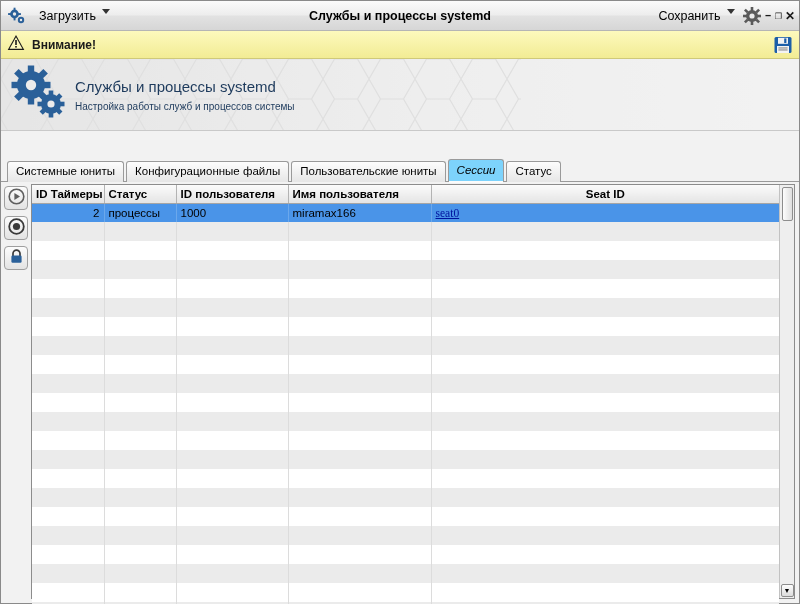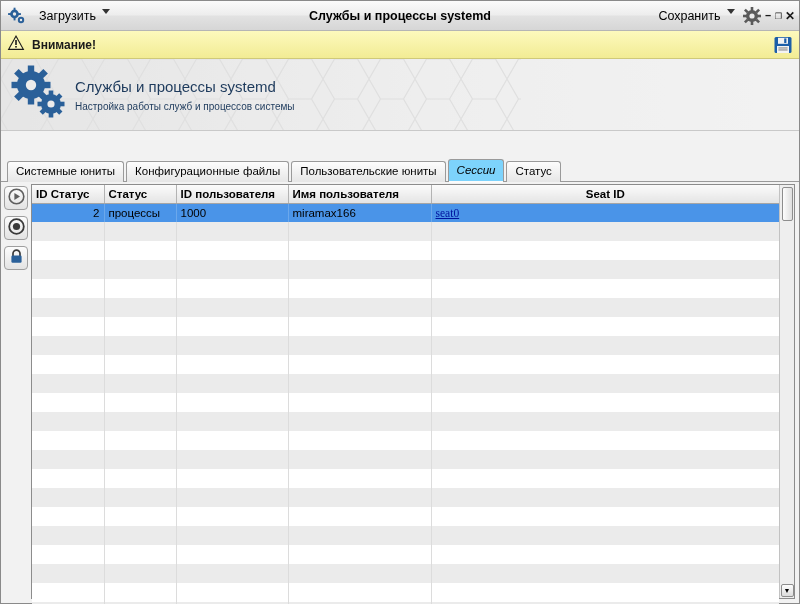--- a/index.html
+++ b/index.html
@@ -415,21 +415,21 @@
         <table>
           <colgroup>
             <col style="width:72px">
             <col style="width:72px">
             <col style="width:112px">
             <col style="width:143px">
             <col>
           </colgroup>
           <thead>
             <tr>
-              <th>ID Статус</th>
+              <th>ID Таймеры</th>
               <th>Статус</th>
               <th>ID пользователя</th>
               <th>Имя пользователя</th>
               <th>Seat ID</th>
             </tr>
           </thead>
           <tbody>
             <tr class="sel">
               <td style="text-align:right">2</td>
               <td>процессы</td>

